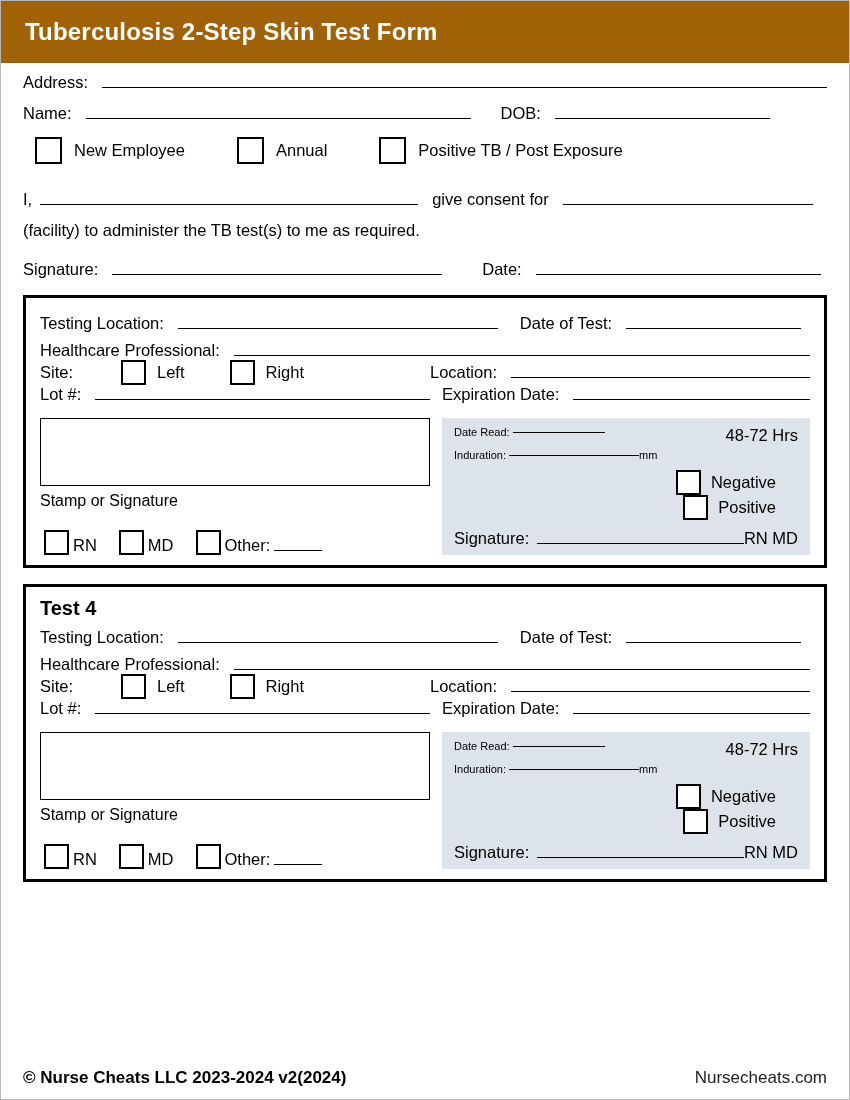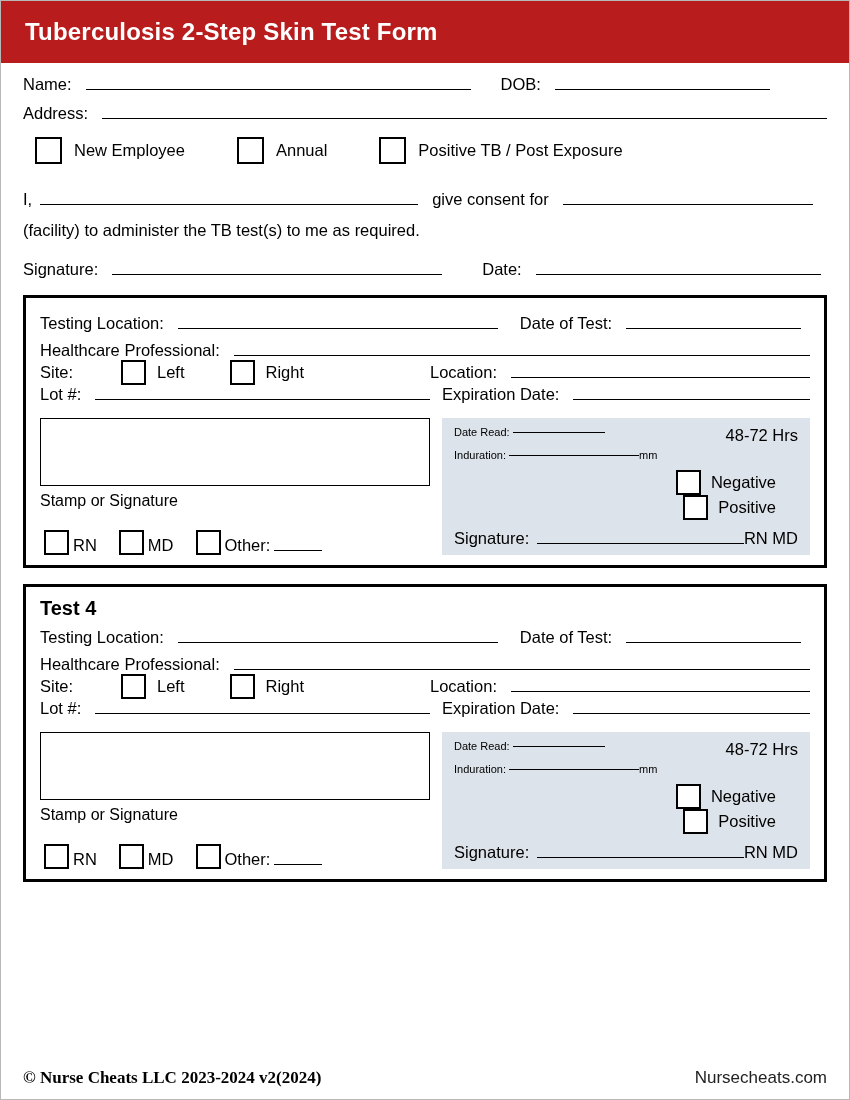--- a/index.html
+++ b/index.html
@@ -19,21 +19,21 @@
     width: 850px;
     height: 1100px;
     box-sizing: border-box;
     border: 1px solid #b8b8b8;
     position: relative;
     display: flex;
     flex-direction: column;
   }
   
   .header {
-    background: #b91c1c;
+    background: #a16207;
     color: #ffffff;
     height: 62px;
     display: flex;
     align-items: center;
     padding-left: 24px;
     box-sizing: border-box;
   }
   .header h1 {
     margin: 0;
     font-size: 24px;
@@ -249,51 +249,50 @@
     display: flex;
     align-items: center;
     justify-content: space-between;
     padding: 0 22px;
     box-sizing: border-box;
     background: #ffffff;
     font-size: 17px;
   }
   .footer .copy {
     font-weight: bold;
-    font-family: Liberation Serif, serif;
   }
   .footer .site {
     color: #222;
   }
 </style>
 </head>
 <body>
 
 <div class="page">
 
   <div class="header">
     <h1>Tuberculosis 2-Step Skin Test Form</h1>
   </div>
 
   <div class="body-area">
 
+    <div class="row toprow2">
+      <span class="lbl">Address:</span>
+      <span class="gap"></span>
+      <span class="rule"></span>
+    </div>
+
     <div class="row toprow1">
       <span class="lbl">Name:</span>
       <span class="gap"></span>
       <span class="rule" style="max-width:385px"></span>
       <span class="gap" style="width:30px"></span>
       <span class="lbl">DOB:</span>
       <span class="gap"></span>
       <span class="rule" style="max-width:215px"></span>
-    </div>
-
-    <div class="row toprow2">
-      <span class="lbl">Address:</span>
-      <span class="gap"></span>
-      <span class="rule"></span>
     </div>
 
     <div class="checkrow">
       <div class="citem">
         <span class="chk"></span>
         <span>New Employee</span>
       </div>
       <div class="citem">
         <span class="chk"></span>
         <span>Annual</span>

